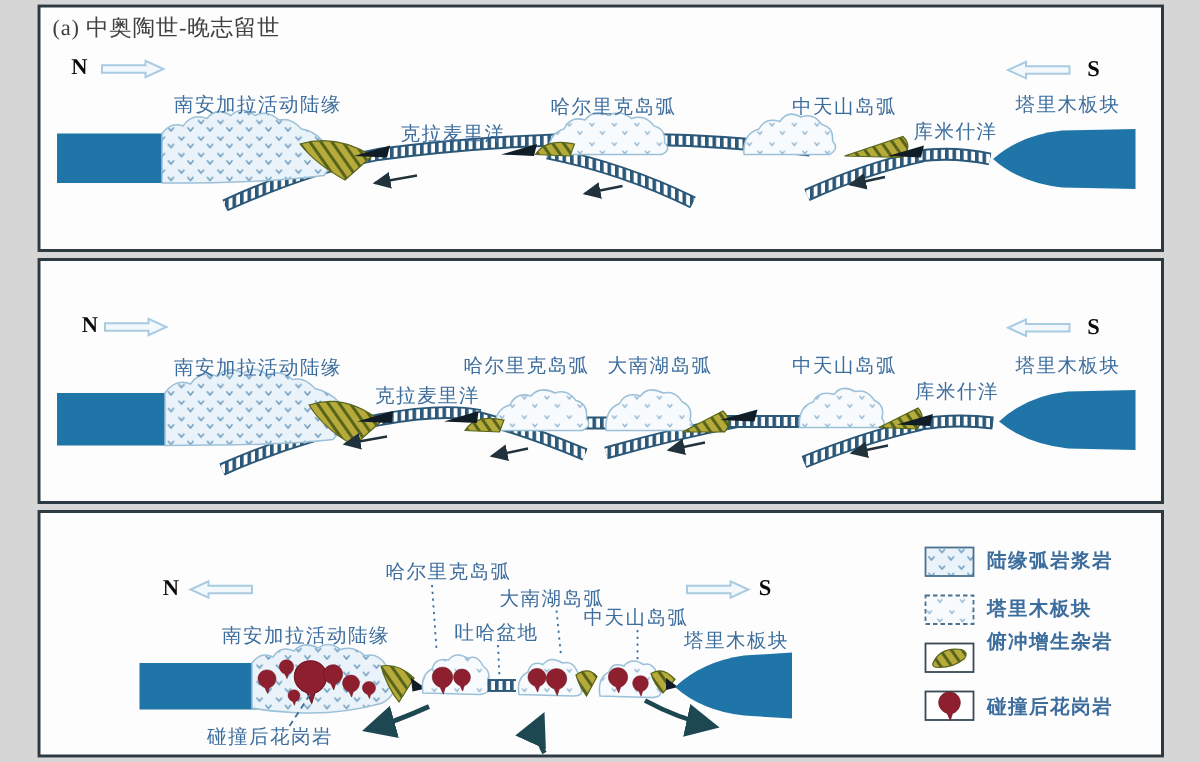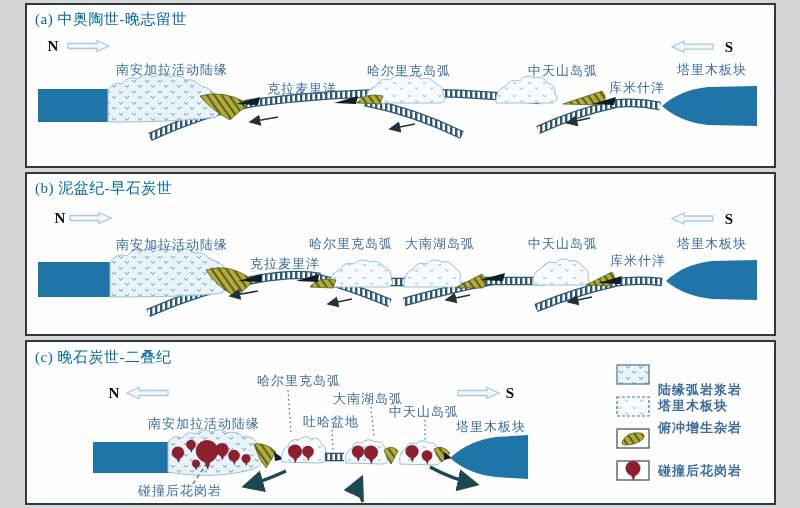--- a/index.html
+++ b/index.html
@@ -5,21 +5,21 @@
   html,body{margin:0;padding:0;background:#d6d6d6;}
   .stage{position:relative;width:800px;height:508px;background:#d6d6d6;overflow:hidden;
          font-family:"Liberation Serif",serif;}
   .panel{position:absolute;left:25px;width:747px;background:#fdfdfd;border:2px solid #2e3a42;z-index:0;}
   #panel-a{top:3px;height:161px;}
   #panel-b{top:172px;height:160px;}
   #panel-c{top:340px;height:161px;}
   svg.overlay{position:absolute;left:0;top:0;z-index:1;pointer-events:none;}
   .txt{position:absolute;z-index:2;white-space:nowrap;}
   .lbl{transform:translate(-50%,-50%);color:#3c6d9d;font-size:13px;font-weight:normal;letter-spacing:1px;}
-  .ttl{transform:translate(0,-50%);color:#0369a1;font-size:15px;letter-spacing:.5px;}
+  .ttl{transform:translate(0,-50%);color:#404040;font-size:15px;letter-spacing:.5px;}
   .ns{transform:translate(-50%,-50%);color:#0a0a0a;font-size:15px;font-weight:bold;}
   .lg{transform:translate(0,-50%);color:#3c6d9d;font-size:13px;font-weight:bold;letter-spacing:1px;}
 </style>
 </head>
 <body>
 
 <div class="stage">
 
   <div class="panel" id="panel-a"></div>
   <div class="panel" id="panel-b"></div>
@@ -198,39 +198,37 @@
   <span class="txt ttl" style="left:35px;top:19px">(a) 中奥陶世-晚志留世</span>
   <span class="txt ns" style="left:53px;top:46px">N</span>
   <span class="txt ns" style="left:729px;top:47px">S</span>
   <span class="txt lbl" style="left:172px;top:70px">南安加拉活动陆缘</span>
   <span class="txt lbl" style="left:302px;top:89px">克拉麦里洋</span>
   <span class="txt lbl" style="left:409px;top:71px">哈尔里克岛弧</span>
   <span class="txt lbl" style="left:563px;top:71px">中天山岛弧</span>
   <span class="txt lbl" style="left:637px;top:88px">库米什洋</span>
   <span class="txt lbl" style="left:712px;top:70px">塔里木板块</span>
 
-  <span class="txt ttl" style="left:35px;top:188px">(b) 泥盆纪-早石炭世</span>
   <span class="txt ns" style="left:60px;top:218px">N</span>
   <span class="txt ns" style="left:729px;top:219px">S</span>
   <span class="txt lbl" style="left:172px;top:245px">南安加拉活动陆缘</span>
   <span class="txt lbl" style="left:285px;top:264px">克拉麦里洋</span>
   <span class="txt lbl" style="left:351px;top:244px">哈尔里克岛弧</span>
   <span class="txt lbl" style="left:440px;top:244px">大南湖岛弧</span>
   <span class="txt lbl" style="left:563px;top:244px">中天山岛弧</span>
   <span class="txt lbl" style="left:638px;top:261px">库米什洋</span>
   <span class="txt lbl" style="left:712px;top:244px">塔里木板块</span>
 
-  <span class="txt ttl" style="left:35px;top:357px">(c) 晚石炭世-二叠纪</span>
   <span class="txt ns" style="left:114px;top:393px">N</span>
   <span class="txt ns" style="left:510px;top:393px">S</span>
   <span class="txt lbl" style="left:299px;top:381px">哈尔里克岛弧</span>
   <span class="txt lbl" style="left:368px;top:399px">大南湖岛弧</span>
   <span class="txt lbl" style="left:424px;top:412px">中天山岛弧</span>
   <span class="txt lbl" style="left:331px;top:422px">吐哈盆地</span>
   <span class="txt lbl" style="left:204px;top:424px">南安加拉活动陆缘</span>
   <span class="txt lbl" style="left:491px;top:427px">塔里木板块</span>
   <span class="txt lbl" style="left:180px;top:491px">碰撞后花岗岩</span>
 
-  <span class="txt lg" style="left:658px;top:390px">陆缘弧岩浆岩</span>
+  <span class="txt lg" style="left:658px;top:374px">陆缘弧岩浆岩</span>
   <span class="txt lg" style="left:658px;top:406px">塔里木板块</span>
   <span class="txt lg" style="left:658px;top:428px">俯冲增生杂岩</span>
   <span class="txt lg" style="left:658px;top:471px">碰撞后花岗岩</span>
 </div>
 
 </body></html>

